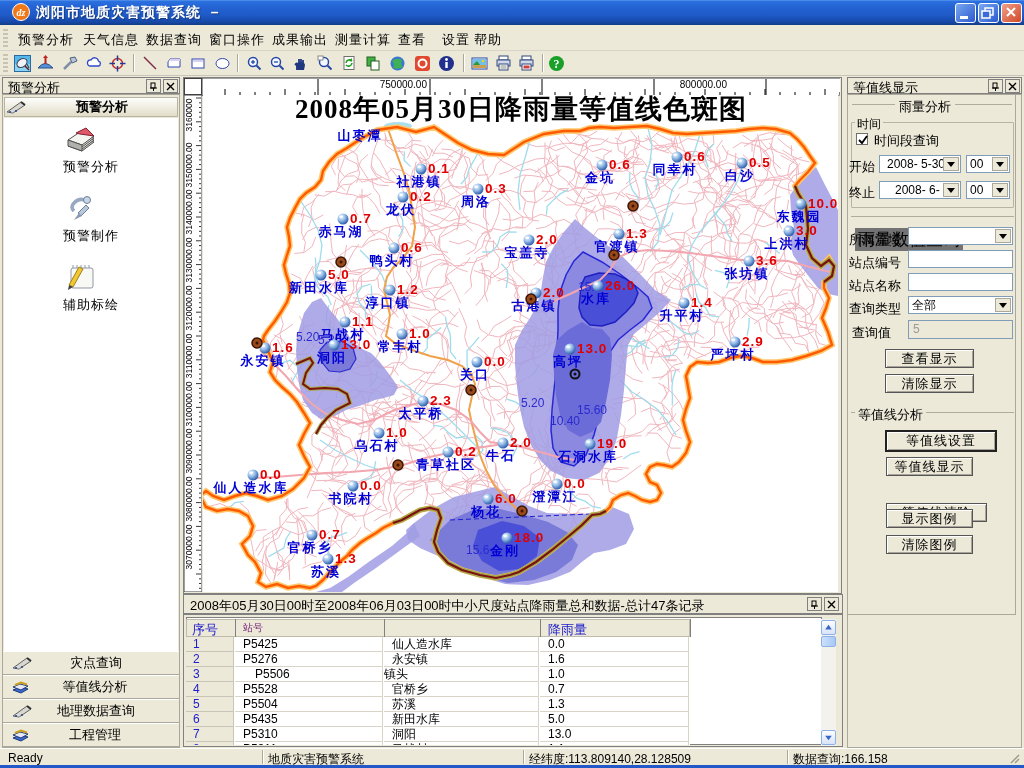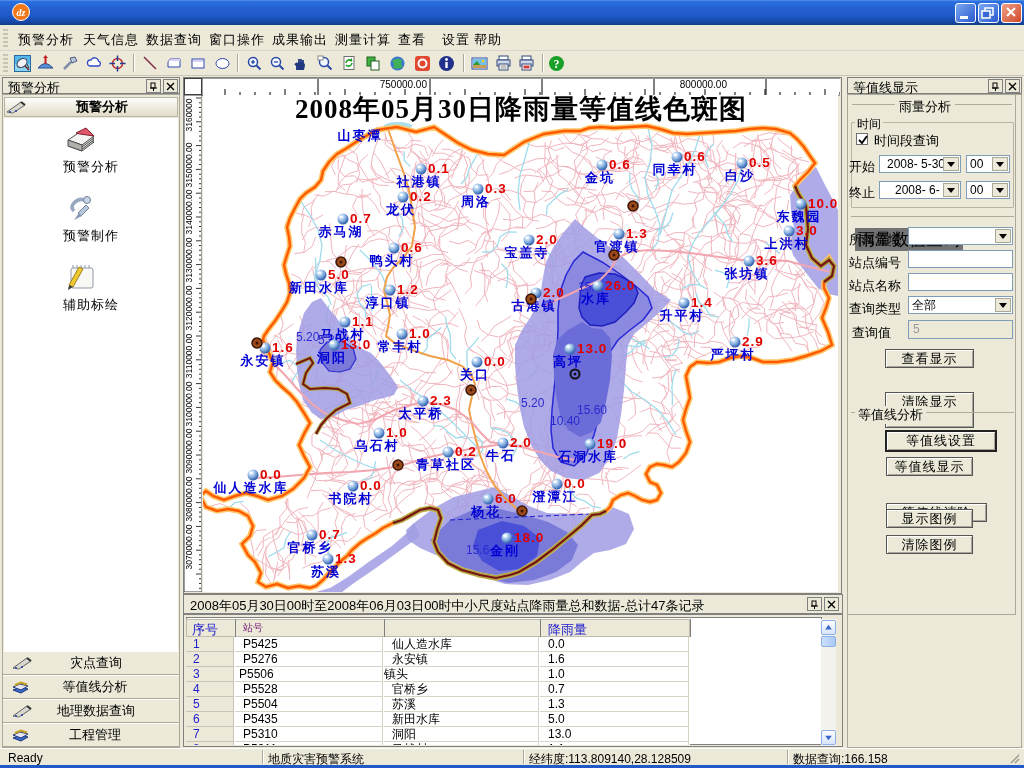--- a/index.html
+++ b/index.html
@@ -22,20 +22,21 @@
 .arrglyph{width:0;height:0;border-left:4px solid transparent;border-right:4px solid transparent;border-top:5px solid #000}
 </style></head><body>
 
 <div style="position:absolute;left:0;bottom:0;width:1024px;height:3px;background:#2159c8;z-index:50"></div>
 
 <div class="titlebar">
 <svg width="18" height="18" viewBox="0 0 18 18" style="position:absolute;left:12px;top:3px">
       <circle cx="9" cy="9" r="8.5" fill="#f07818" stroke="#fff" stroke-width="1"></circle>
       <text x="9" y="13" text-anchor="middle" font-size="10" font-style="italic" font-weight="bold" fill="#fff" font-family="Liberation Serif">dz</text>
     </svg>
+<div class="titletxt">浏阳市地质灾害预警系统&nbsp; –</div>
 <div class="wbtn" style="left:955px;background:linear-gradient(135deg,#7aa8f0,#2a5ad0)"><svg width="19" height="18">
         <rect x="4" y="12" width="8" height="3" fill="#fff"></rect>
       </svg></div>
 <div class="wbtn" style="left:978px;background:linear-gradient(135deg,#7aa8f0,#2a5ad0)"><svg width="19" height="18">
         <rect x="6" y="4" width="8" height="7" fill="none" stroke="#fff" stroke-width="1.5"></rect>
         <rect x="3" y="7" width="8" height="7" fill="#3a6ad8" stroke="#fff" stroke-width="1.5"></rect>
       </svg></div>
 <div class="wbtn" style="left:1001px;background:linear-gradient(135deg,#f0a088,#d04828)"><svg width="19" height="18">
         <path d="M5 4 L13 12 M13 4 L5 12" stroke="#fff" stroke-width="2"></path>
       </svg></div>
@@ -1470,21 +1471,21 @@
 <div class="combo" style="left:908px;top:250px;width:105px;height:18px"></div>
 <div style="position:absolute;left:849px;top:277px;font-size:13px">站点名称</div>
 <div class="combo" style="left:908px;top:273px;width:105px;height:18px"></div>
 <div style="position:absolute;left:849px;top:300px;font-size:13px">查询类型</div>
 <div class="combo" style="left:908px;top:296px;width:105px;height:18px"><span style="padding-left:3px;line-height:16px">全部</span><span class="arr">
       <span class="arrglyph"></span>
     </span></div>
 <div style="position:absolute;left:852px;top:324px;font-size:13px">查询值</div>
 <div class="combo" style="left:908px;top:320px;width:105px;height:19px;background:#ece9d8;color:#9a9a9a"><span style="padding-left:4px;line-height:17px">5</span></div>
 <div class="btn" style="left:885px;top:349px;width:89px;height:19px;line-height:18px">查看显示</div>
-<div class="btn" style="left:885px;top:392px;width:89px;height:36px;line-height:18px">清除显示</div>
+<div class="btn" style="left:885px;top:374px;width:89px;height:19px;line-height:18px">清除显示</div>
 
 <div style="position:absolute;left:851px;top:412px;width:163px;border-top:1px solid #b0ac9c"></div>
 <div style="position:absolute;left:855px;top:406px;font-size:13px;background:#ece9d8;padding:0 3px">等值线分析</div>
 <div class="btn" style="left:886px;top:431px;width:110px;height:20px;line-height:18px;outline:2px solid #222;outline-offset:-1px">等值线设置</div>
 <div class="btn" style="left:886px;top:457px;width:87px;height:19px;line-height:18px">等值线显示</div>
 <div class="btn" style="left:886px;top:503px;width:101px;height:19px;line-height:18px">等值线清除</div>
 <div class="btn" style="left:886px;top:509px;width:87px;height:19px;line-height:18px">显示图例</div>
 <div class="btn" style="left:886px;top:535px;width:87px;height:19px;line-height:18px">清除图例</div>
 
 <div class="panel-h" style="left:183px;top:594px;width:660px;height:20px;padding:2px 0 0 6px">2008年05月30日00时至2008年06月03日00时中小尺度站点降雨量总和数据-总计47条记录</div>
@@ -1518,21 +1519,21 @@
 <div style="position:absolute;left:235px;top:637px;width:148px;height:15px;border-right:1px solid #d8d4c8;border-bottom:1px solid #d8d4c8;font-size:12px;padding-left:8px;line-height:15px">P5425</div>
 <div style="position:absolute;left:384px;top:637px;width:155px;height:15px;border-right:1px solid #d8d4c8;border-bottom:1px solid #d8d4c8;font-size:12px;padding-left:8px;line-height:15px">仙人造水库</div>
 <div style="position:absolute;left:540px;top:637px;width:149px;height:15px;border-right:1px solid #d8d4c8;border-bottom:1px solid #d8d4c8;font-size:12px;padding-left:8px;line-height:15px">0.0</div>
 <div style="position:absolute;left:186px;top:652px;width:504px;height:15px;background:#fff"></div>
 <div style="position:absolute;left:186px;top:652px;width:48px;height:15px;background:#ece9d8;border-right:1px solid #c8c4b8;border-bottom:1px solid #c8c4b8;color:#2020cc;font-size:12px;padding-left:7px;line-height:15px">2</div>
 <div style="position:absolute;left:235px;top:652px;width:148px;height:15px;border-right:1px solid #d8d4c8;border-bottom:1px solid #d8d4c8;font-size:12px;padding-left:8px;line-height:15px">P5276</div>
 <div style="position:absolute;left:384px;top:652px;width:155px;height:15px;border-right:1px solid #d8d4c8;border-bottom:1px solid #d8d4c8;font-size:12px;padding-left:8px;line-height:15px">永安镇</div>
 <div style="position:absolute;left:540px;top:652px;width:149px;height:15px;border-right:1px solid #d8d4c8;border-bottom:1px solid #d8d4c8;font-size:12px;padding-left:8px;line-height:15px">1.6</div>
 <div style="position:absolute;left:186px;top:667px;width:504px;height:15px;background:#fff"></div>
 <div style="position:absolute;left:186px;top:667px;width:48px;height:15px;background:#ece9d8;border-right:1px solid #c8c4b8;border-bottom:1px solid #c8c4b8;color:#2020cc;font-size:12px;padding-left:7px;line-height:15px">3</div>
-<div style="position:absolute;left:235px;top:667px;width:148px;height:15px;border-right:1px solid #d8d4c8;border-bottom:1px solid #d8d4c8;font-size:12px;padding-left:4px;line-height:15px">P5506</div>
+<div style="position:absolute;left:235px;top:667px;width:148px;height:15px;border-right:1px solid #d8d4c8;border-bottom:1px solid #d8d4c8;font-size:12px;padding-left:20px;line-height:15px">P5506</div>
 <div style="position:absolute;left:384px;top:667px;width:155px;height:15px;border-right:1px solid #d8d4c8;border-bottom:1px solid #d8d4c8;font-size:12px;padding-left:0;line-height:15px">镇头</div>
 <div style="position:absolute;left:540px;top:667px;width:149px;height:15px;border-right:1px solid #d8d4c8;border-bottom:1px solid #d8d4c8;font-size:12px;padding-left:8px;line-height:15px">1.0</div>
 <div style="position:absolute;left:186px;top:682px;width:504px;height:15px;background:#fff"></div>
 <div style="position:absolute;left:186px;top:682px;width:48px;height:15px;background:#ece9d8;border-right:1px solid #c8c4b8;border-bottom:1px solid #c8c4b8;color:#2020cc;font-size:12px;padding-left:7px;line-height:15px">4</div>
 <div style="position:absolute;left:235px;top:682px;width:148px;height:15px;border-right:1px solid #d8d4c8;border-bottom:1px solid #d8d4c8;font-size:12px;padding-left:8px;line-height:15px">P5528</div>
 <div style="position:absolute;left:384px;top:682px;width:155px;height:15px;border-right:1px solid #d8d4c8;border-bottom:1px solid #d8d4c8;font-size:12px;padding-left:8px;line-height:15px">官桥乡</div>
 <div style="position:absolute;left:540px;top:682px;width:149px;height:15px;border-right:1px solid #d8d4c8;border-bottom:1px solid #d8d4c8;font-size:12px;padding-left:8px;line-height:15px">0.7</div>
 <div style="position:absolute;left:186px;top:697px;width:504px;height:15px;background:#fff"></div>
 <div style="position:absolute;left:186px;top:697px;width:48px;height:15px;background:#ece9d8;border-right:1px solid #c8c4b8;border-bottom:1px solid #c8c4b8;color:#2020cc;font-size:12px;padding-left:7px;line-height:15px">5</div>
 <div style="position:absolute;left:235px;top:697px;width:148px;height:15px;border-right:1px solid #d8d4c8;border-bottom:1px solid #d8d4c8;font-size:12px;padding-left:8px;line-height:15px">P5504</div>

